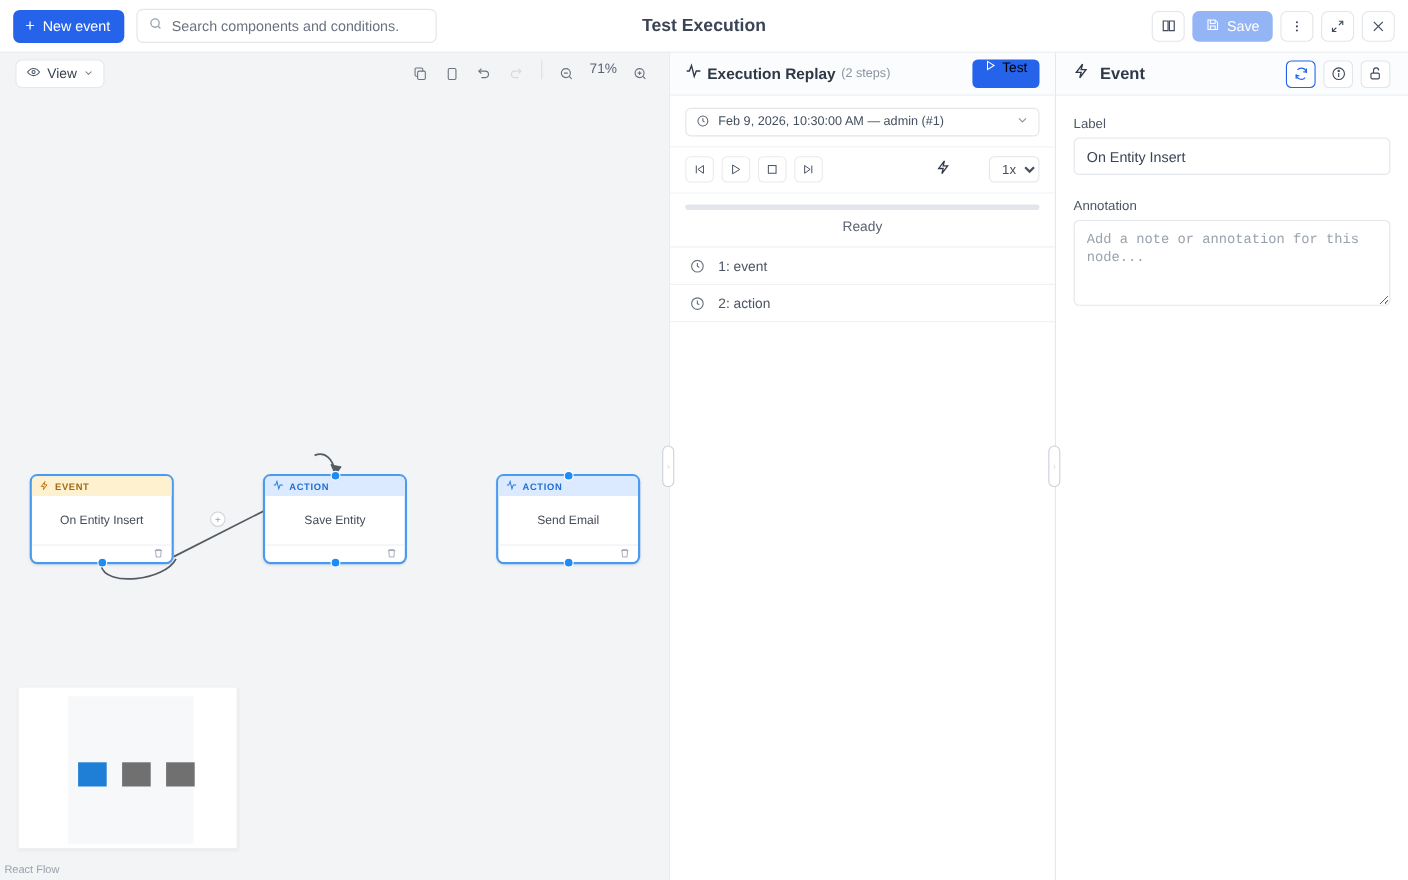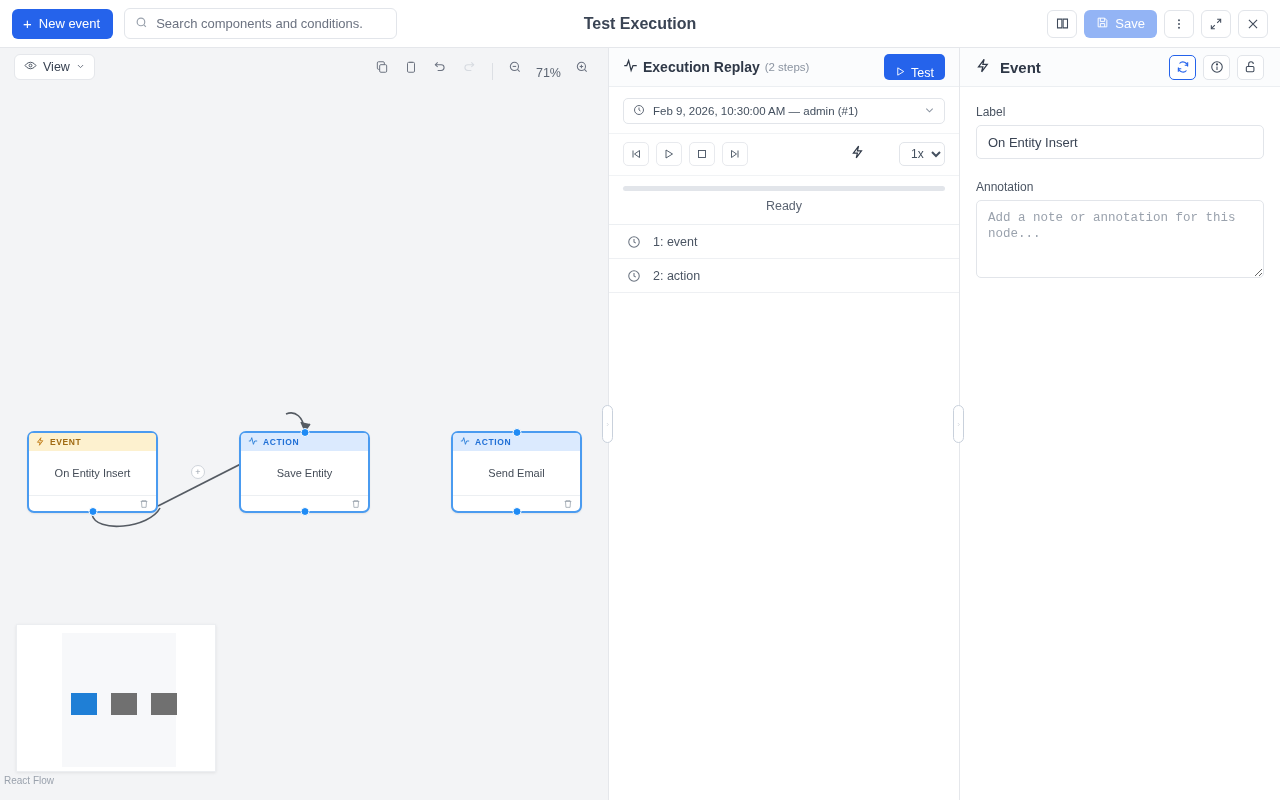--- a/index.html
+++ b/index.html
@@ -82,21 +82,21 @@
     position: absolute; top: 0; left: 0; right: 0; height: 38px;
     display: flex; align-items: center; padding: 0 14px;
     z-index: 6;
   }
   .view-btn {
     display: flex; align-items: center; gap: 6px;
     background: #fff; border: 1px solid #e5e7eb; border-radius: 6px;
     height: 26px; padding: 0 9px;
     font-size: 12.5px; color: #374151; cursor: pointer; font-family: inherit;
   }
-  .ctools { margin-left: auto; display: flex; align-items: flex-end; gap: 4px; }
+  .ctools { margin-left: auto; display: flex; align-items: flex-start; gap: 4px; }
   .ctool {
     width: 25px; height: 25px; display: flex; align-items: center; justify-content: center;
     background: transparent; border: none; cursor: pointer; color: #6b7280;
   }
   .ctool.disabled { color: #d6dae0; cursor: default; }
   .ctool-div { width: 1px; height: 17px; background: #dcdfe4; margin: 0 6px; }
   .zoom-pct { font-size: 12.5px; color: #5b6472; padding: 0 4px; }
 
   .flow { position: absolute; inset: 0; }
   .node {
@@ -138,40 +138,40 @@
 
   .minimap {
     position: absolute; left: 16px; bottom: 28px;
     width: 200px; height: 148px;
     background: #fff; border: 1px solid #eceef1;
     box-shadow: 0 1px 3px rgba(0,0,0,.08);
   }
   .mm-mask { position: absolute; left: 45px; top: 8px; width: 114px; height: 134px; background: #f7f8fa; }
   .mm-node { position: absolute; top: 68px; height: 22px; }
   .attrib {
-    position: absolute; left: 4px; bottom: 14px;
+    position: absolute; left: 4px; bottom: 3px;
     font-size: 10px; color: #9aa2ad;
   }
 
   
   .mid {
     width: 352px; min-width: 352px;
     background: #fff;
     border-left: 1px solid #e5e7eb; border-right: 1px solid #e5e7eb;
     display: flex; flex-direction: column;
   }
   .mid-hd {
     height: 39px; display: flex; align-items: center; gap: 5px;
     padding: 0 14px; border-bottom: 1px solid #eceff2; background: #fbfcfd;
   }
   .mid-hd .ttl { font-size: 14px; font-weight: bold; color: #2f3847; }
   .mid-hd .sub { font-size: 11.5px; color: #8b94a1; }
   .test-btn {
-    margin-left: auto; display: flex; align-items: flex-end; gap: 5px;
-    background: #2563eb; color: #ffffff; border: none; border-radius: 5px;
+    margin-left: auto; display: flex; align-items: flex-start; gap: 5px;
+    background: #2563eb; color: #000000; border: none; border-radius: 5px;
     height: 26px; padding: 0 11px; font-size: 12.5px; cursor: pointer; font-family: inherit;
   }
   .run-sel-row { padding: 11px 14px 9px; border-bottom: 1px solid #f1f3f5; }
   .run-sel {
     width: 100%; height: 26px;
     border: 1px solid #e2e5ea; border-radius: 5px; background: #fff;
     display: flex; align-items: center; gap: 8px; padding: 0 9px;
     font-size: 11.5px; color: #44505f; cursor: pointer;
   }
   .run-sel .chev { margin-left: auto; color: #8b94a1; }

